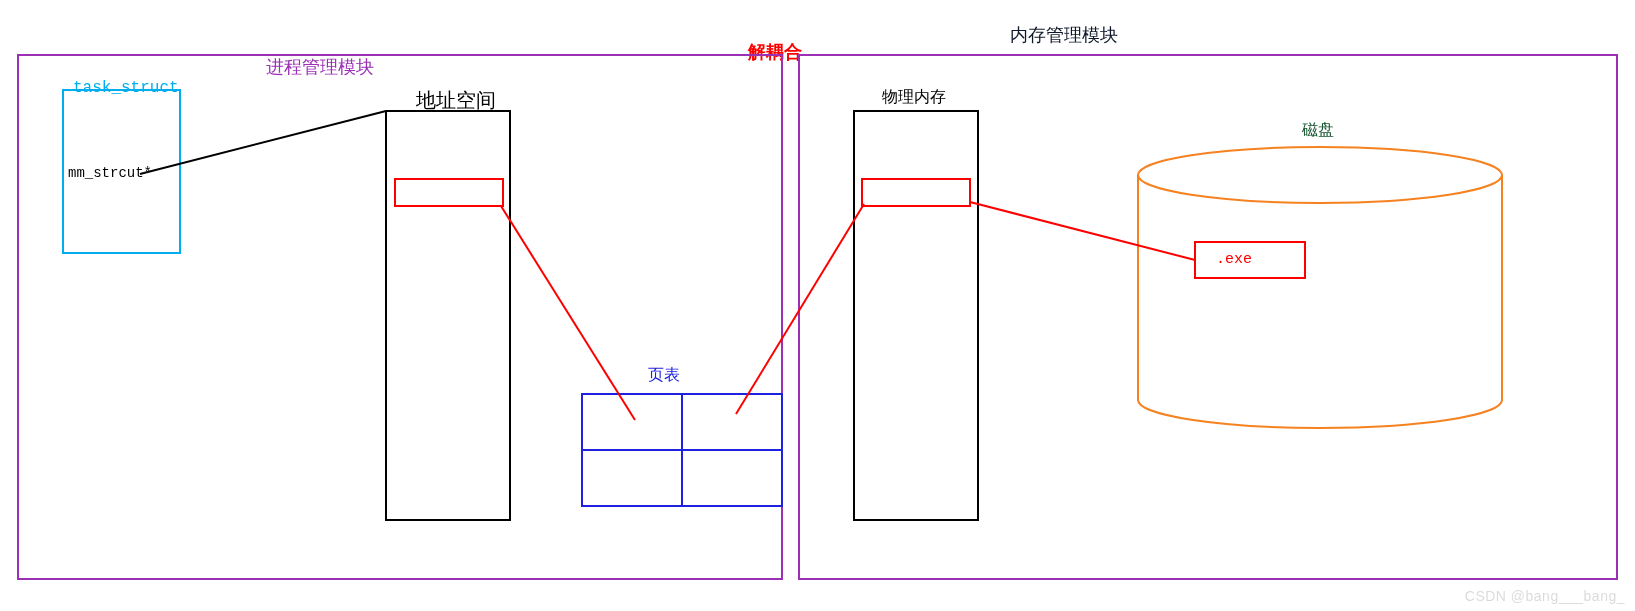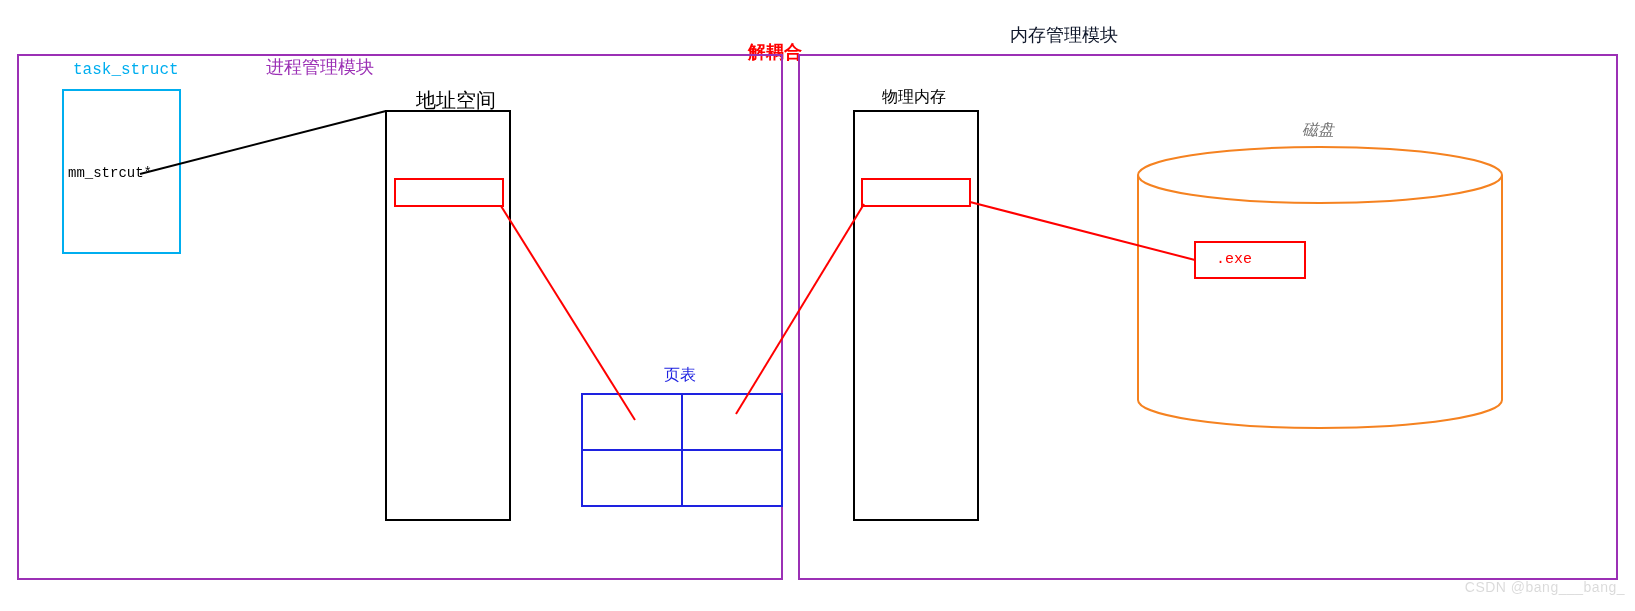--- a/index.html
+++ b/index.html
@@ -16,21 +16,21 @@
   .label {
     position: absolute;
     white-space: nowrap;
   }
   .mono {
     font-family: "Courier New", monospace;
   }
   .watermark {
     position: absolute;
     right: 10px;
-    bottom: 16px;
+    bottom: 7px;
     color: rgba(0,0,0,0.15);
     font-size: 14px;
     font-family: sans-serif;
     letter-spacing: 0.5px;
   }
 </style>
 </head>
 <body>
 
 <div class="label" style="left:266px; top:23px; color:#9B30B5; font-size:18px;margin-top:32px;">进程管理模块</div>
@@ -71,27 +71,27 @@
 
   <line x1="1502" y1="175" x2="1502" y2="400" stroke="#F58220" stroke-width="2"></line>
 
   <path d="M 1138 400 A 182 28 0 0 0 1502 400" fill="none" stroke="#F58220" stroke-width="2"></path>
 
   <rect x="1195" y="242" width="110" height="36" fill="none" stroke="#FF0000" stroke-width="2"></rect>
 
   <line x1="1195" y1="260" x2="970" y2="202" stroke="#FF0000" stroke-width="2"></line>
 </svg>
 
-<div class="label mono" style="left:73px; top:61px; color:#00AEEF; font-size:16px;">task_struct</div>
+<div class="label mono" style="left:73px; top:79px; color:#00AEEF; font-size:16px;">task_struct</div>
 
 <div class="label mono" style="left:68px; top:165px; color:#000000; font-size:14px;">mm_strcut*</div>
 
 <div class="label" style="left:416px; top:87px; color:#000000; font-size:20px;text-align:center;">地址空间</div>
 
-<div class="label" style="left:664px; top:365px; color:#1E22E0; font-size:16px;">页表</div>
+<div class="label" style="left:648px; top:365px; color:#1E22E0; font-size:16px;">页表</div>
 
 <div class="label" style="left:882px; top:87px; color:#000000; font-size:16px;">物理内存</div>
 
-<div class="label" style="left:1302px; top:120px; color:#737373; font-size:16px;font-style:italic;">磁盘</div>
+<div class="label" style="left:1302px; top:120px; color:#14532d; font-size:16px;">磁盘</div>
 
 <div class="label mono" style="left:1216px; top:251px; color:#FF0000; font-size:15px;">.exe</div>
 
 <div class="watermark">CSDN @bang___bang_</div>
 
 </body></html>

